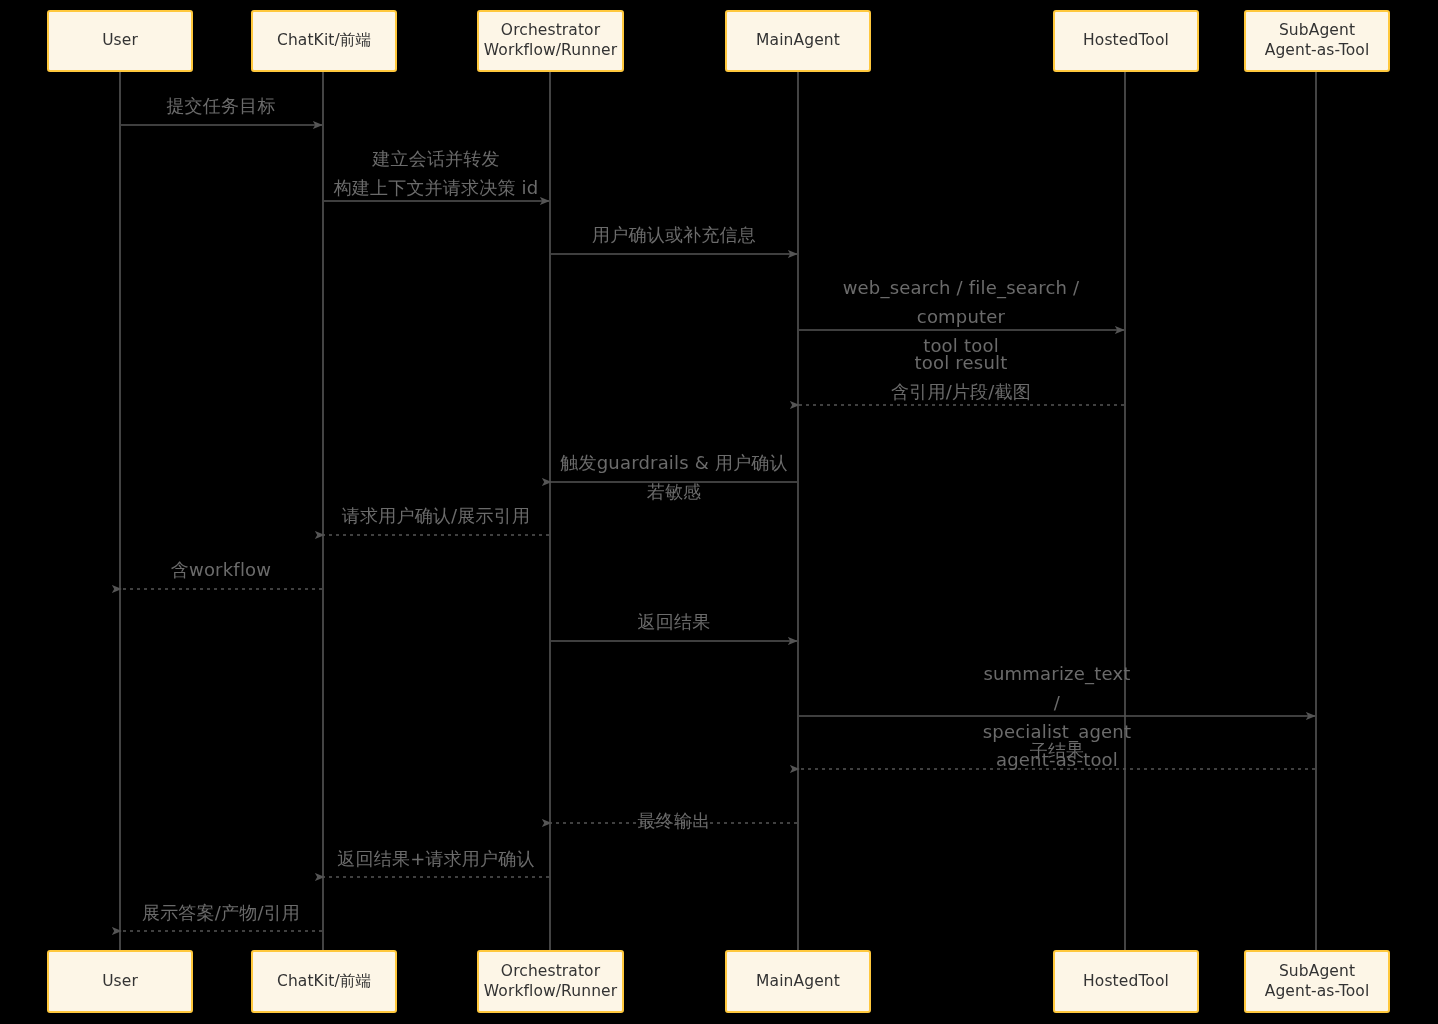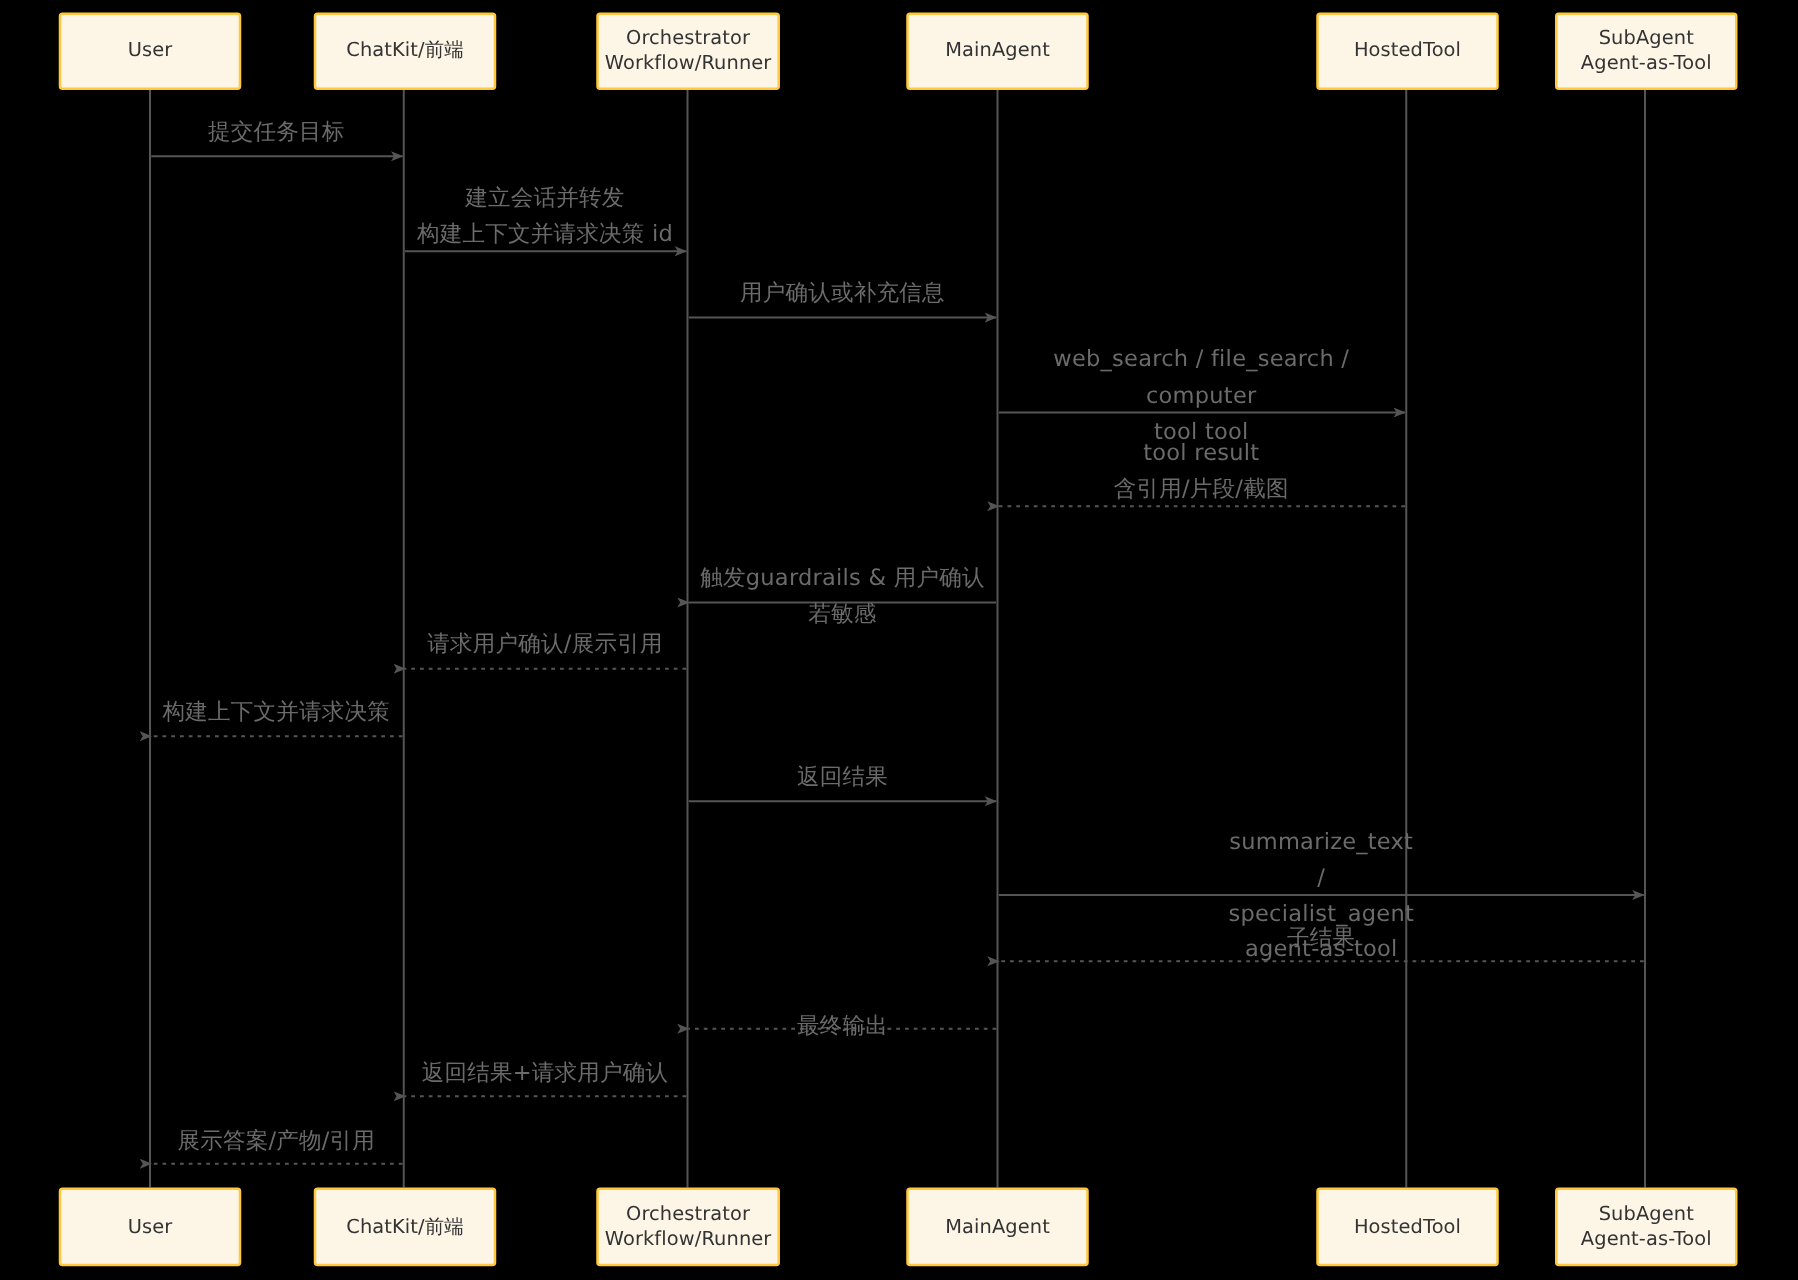--- a/index.html
+++ b/index.html
@@ -147,21 +147,21 @@
       <div class="msg-label" style="left: 436px; top: 145px;">建立会话并转发
 构建上下文并请求决策 id</div>
       <div class="msg-label" style="left: 674px; top: 221px;">用户确认或补充信息</div>
       <div class="msg-label" style="left: 961px; top: 274px;">web_search / file_search / computer
 tool tool</div>
       <div class="msg-label" style="left: 961px; top: 349px;">tool result
 含引用/片段/截图</div>
       <div class="msg-label" style="left: 674px; top: 449px;">触发guardrails &amp; 用户确认
 若敏感</div>
       <div class="msg-label" style="left: 436px; top: 502px;">请求用户确认/展示引用</div>
-      <div class="msg-label" style="left: 221px; top: 556px;">构建上下文并请求决策</div>
+      <div class="msg-label" style="left: 221px; top: 556px;">含workflow</div>
       <div class="msg-label" style="left: 674px; top: 608px;">返回结果</div>
       <div class="msg-label" style="left: 1057px; top: 660px;">summarize_text / specialist_agent
 agent-as-tool</div>
       <div class="msg-label" style="left: 1057px; top: 737px;">子结果</div>
       <div class="msg-label" style="left: 674px; top: 791px; margin-top: 16px;">最终输出</div>
       <div class="msg-label" style="left: 436px; top: 845px;">返回结果+请求用户确认</div>
       <div class="msg-label" style="left: 221px; top: 899px;">展示答案/产物/引用</div>
     </div>
 
 </div>

